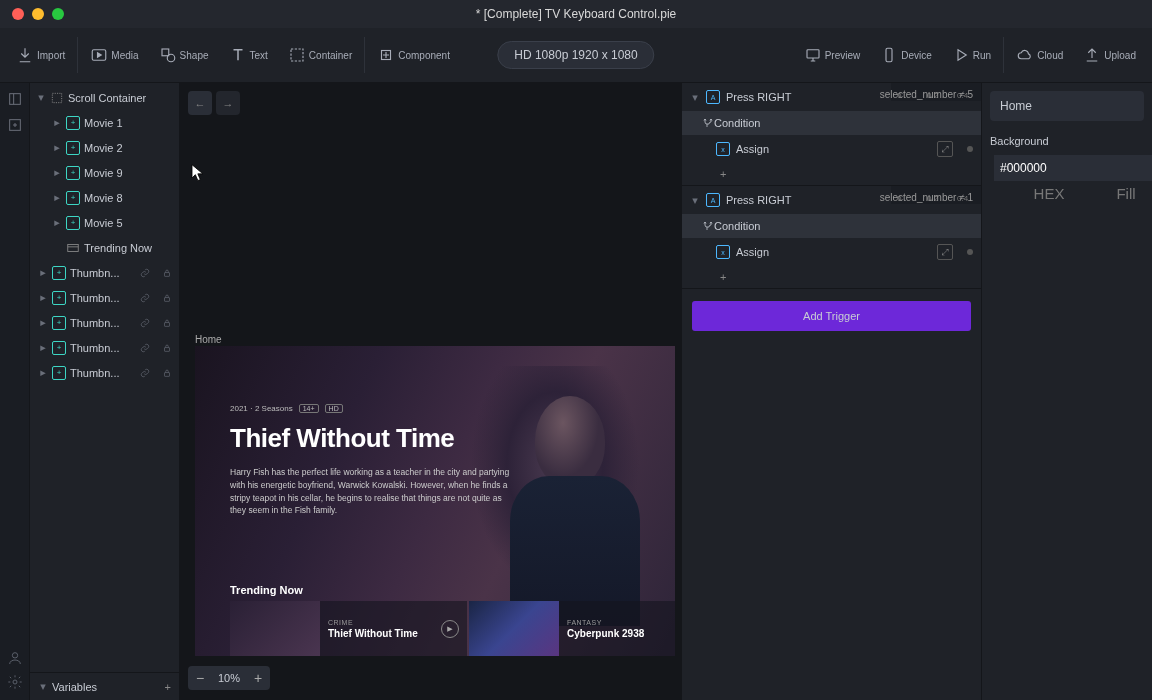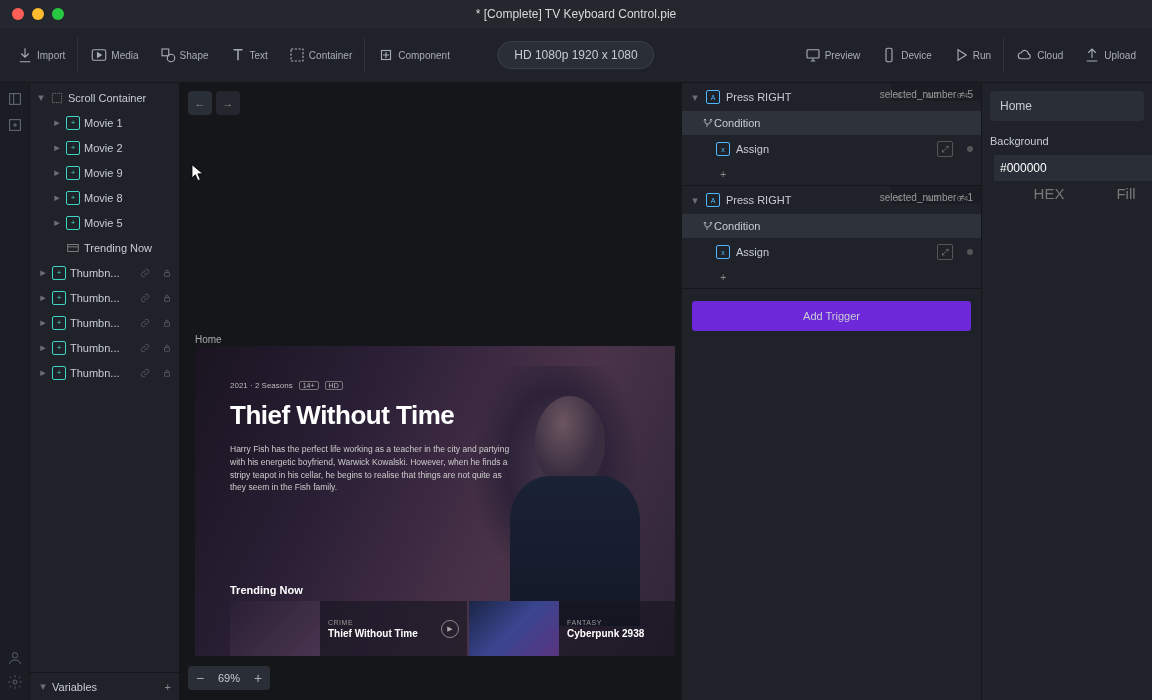--- a/index.html
+++ b/index.html
@@ -33,21 +33,21 @@
 .var-row{display:flex;align-items:center;height:26px;padding:0 8px;gap:6px;font-size:11px;}
 .var-row .bug{margin-left:auto;color:#888;}
 .canvas{flex:1;background:#14161a;position:relative;overflow:hidden;}
 .nav-arrows{position:absolute;top:8px;left:8px;display:flex;gap:4px;}
 .nav-btn{width:24px;height:24px;background:#2a2e37;border-radius:4px;display:flex;align-items:center;justify-content:center;color:#888;cursor:pointer;}
 .cursor{position:absolute;top:80px;left:10px;width:14px;height:20px;}
 .artboard-label{position:absolute;left:15px;top:251px;font-size:10px;color:#aaa;}
 .artboard-badge{position:absolute;left:15px;top:263px;background:#6bbf3a;color:#0a2; width:28px;height:7px;border-radius:1px;}
 .artboard{position:absolute;left:15px;top:263px;width:480px;height:310px;background:linear-gradient(115deg,#1a1420 0%,#2a1f35 30%,#3d2a42 50%,#4a3348 65%,#2d2438 100%);overflow:hidden;}
 .hero{position:absolute;left:35px;top:35px;width:300px;color:#fff;}
-.meta{font-size:8px;color:#bbb;margin-bottom:10px;display:flex;gap:6px;align-items:center;}
+.meta{font-size:8px;color:#bbb;margin-bottom:10px;display:flex;gap:6px;align-items:center;margin-top:23px;}
 .meta .tag{border:1px solid #777;padding:0 3px;border-radius:2px;font-size:7px;}
 .hero h1{font-size:26px;font-weight:700;margin-bottom:12px;letter-spacing:-0.5px;}
 .hero p{font-size:8.5px;line-height:1.5;color:#ccc;max-width:290px;}
 .trending{position:absolute;left:35px;bottom:60px;font-size:11px;font-weight:600;color:#fff;}
 .thumbs{position:absolute;left:35px;bottom:0;display:flex;gap:2px;}
 .thumb{width:237px;height:55px;background:rgba(20,20,30,0.6);display:flex;align-items:center;gap:8px;padding-right:8px;}
 .thumb-img{width:90px;height:55px;background:linear-gradient(135deg,#2a2035,#4a3550);}
 .thumb-img.b{background:linear-gradient(135deg,#1a2545,#3a4590,#5a3580);}
 .thumb-txt{flex:1;}
 .thumb-cat{font-size:7px;color:#999;letter-spacing:0.5px;}
@@ -350,21 +350,21 @@
           <div class="thumb-txt">
               <div class="thumb-cat">FANTASY</div>
               <div class="thumb-title">Cyberpunk 2938</div>
             </div>
 
         </div>
       </div>
     </div>
     <div class="zoom">
       <button>−</button>
-      <span>69%</span>
+      <span>10%</span>
       <button>+</button>
     </div>
   </div>
 
   <div class="triggers">
     <div id="trigger-blocks">
         <div class="trig-block">
     <div style="display:flex;">
       <div style="flex:1;">
         <div class="trig-head">

